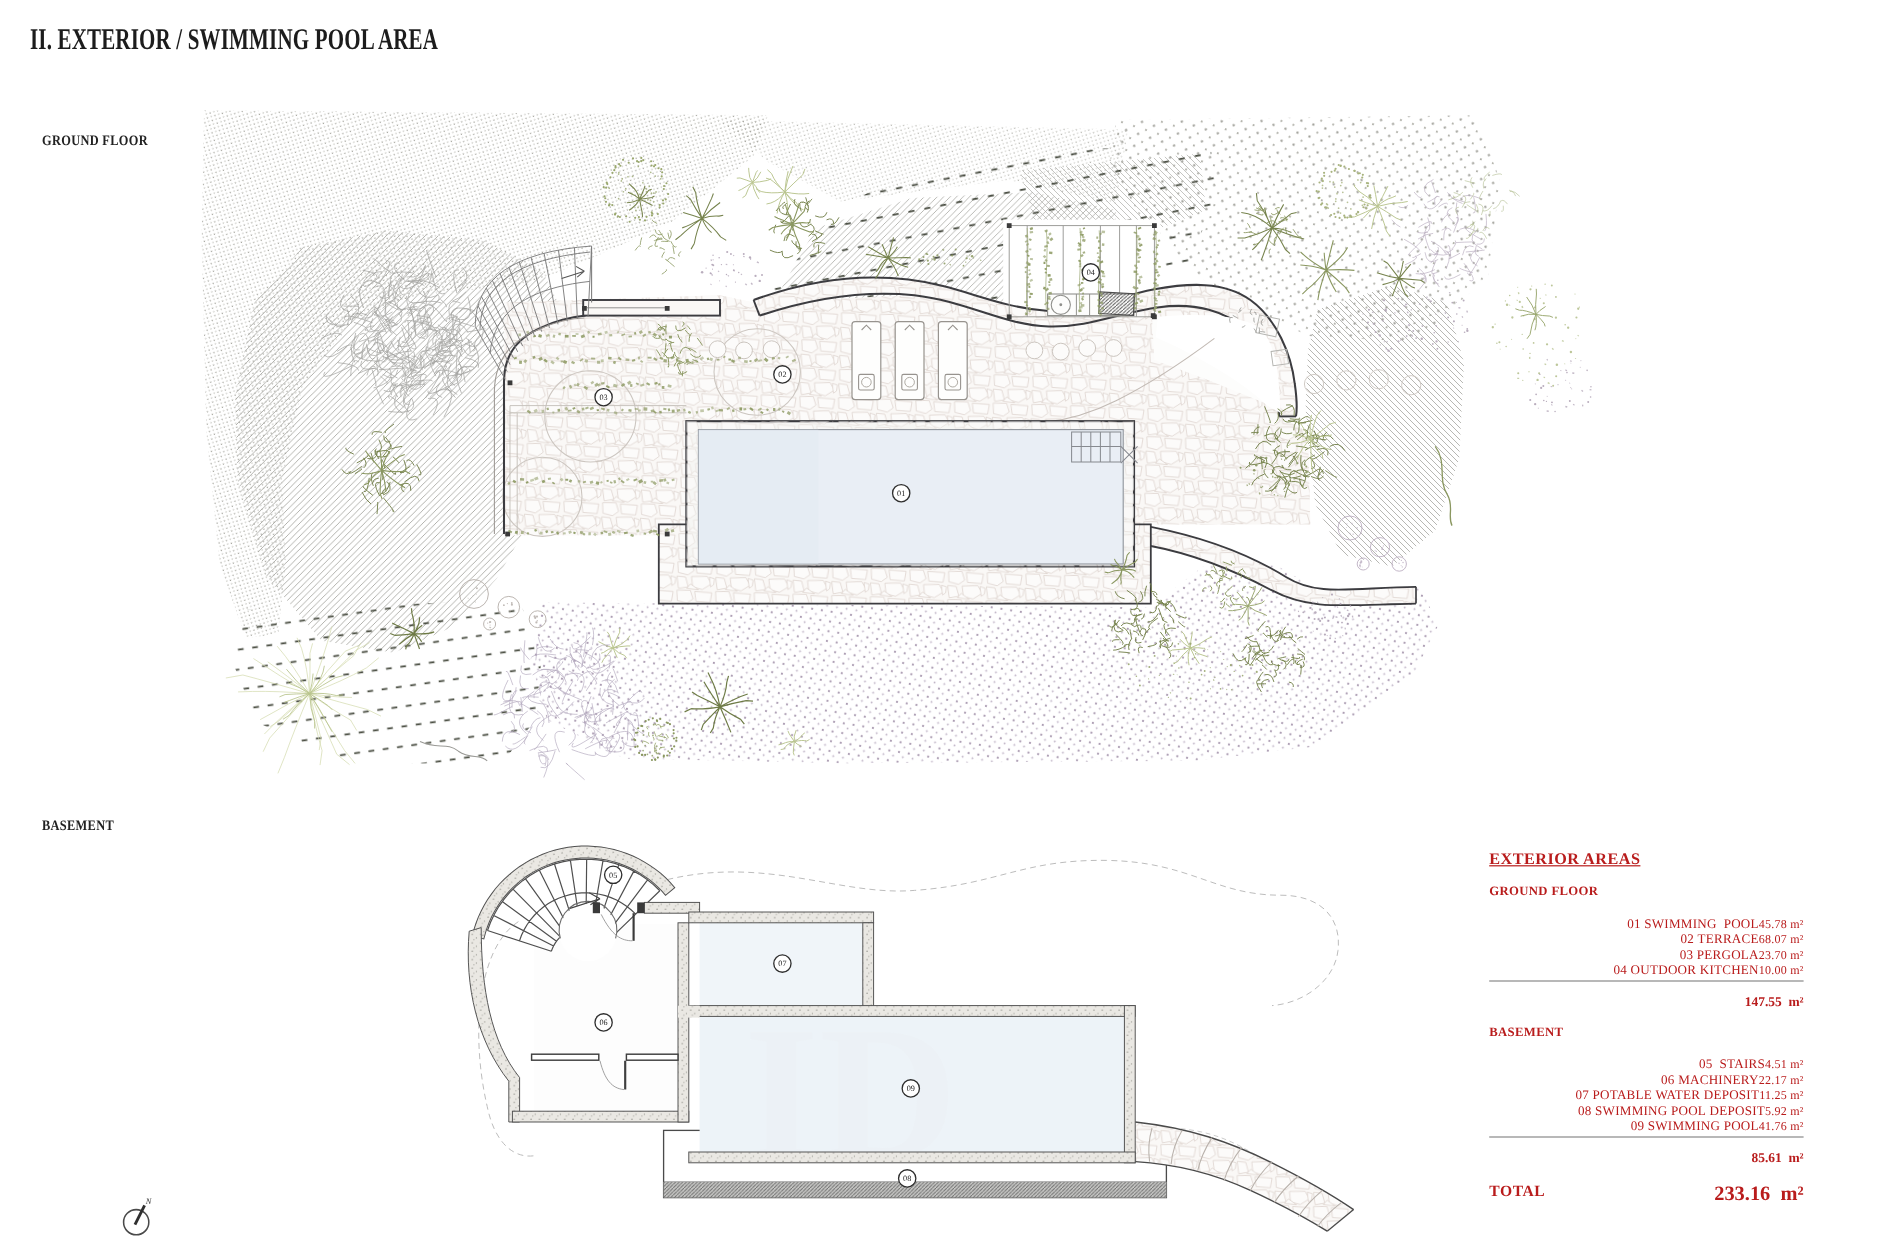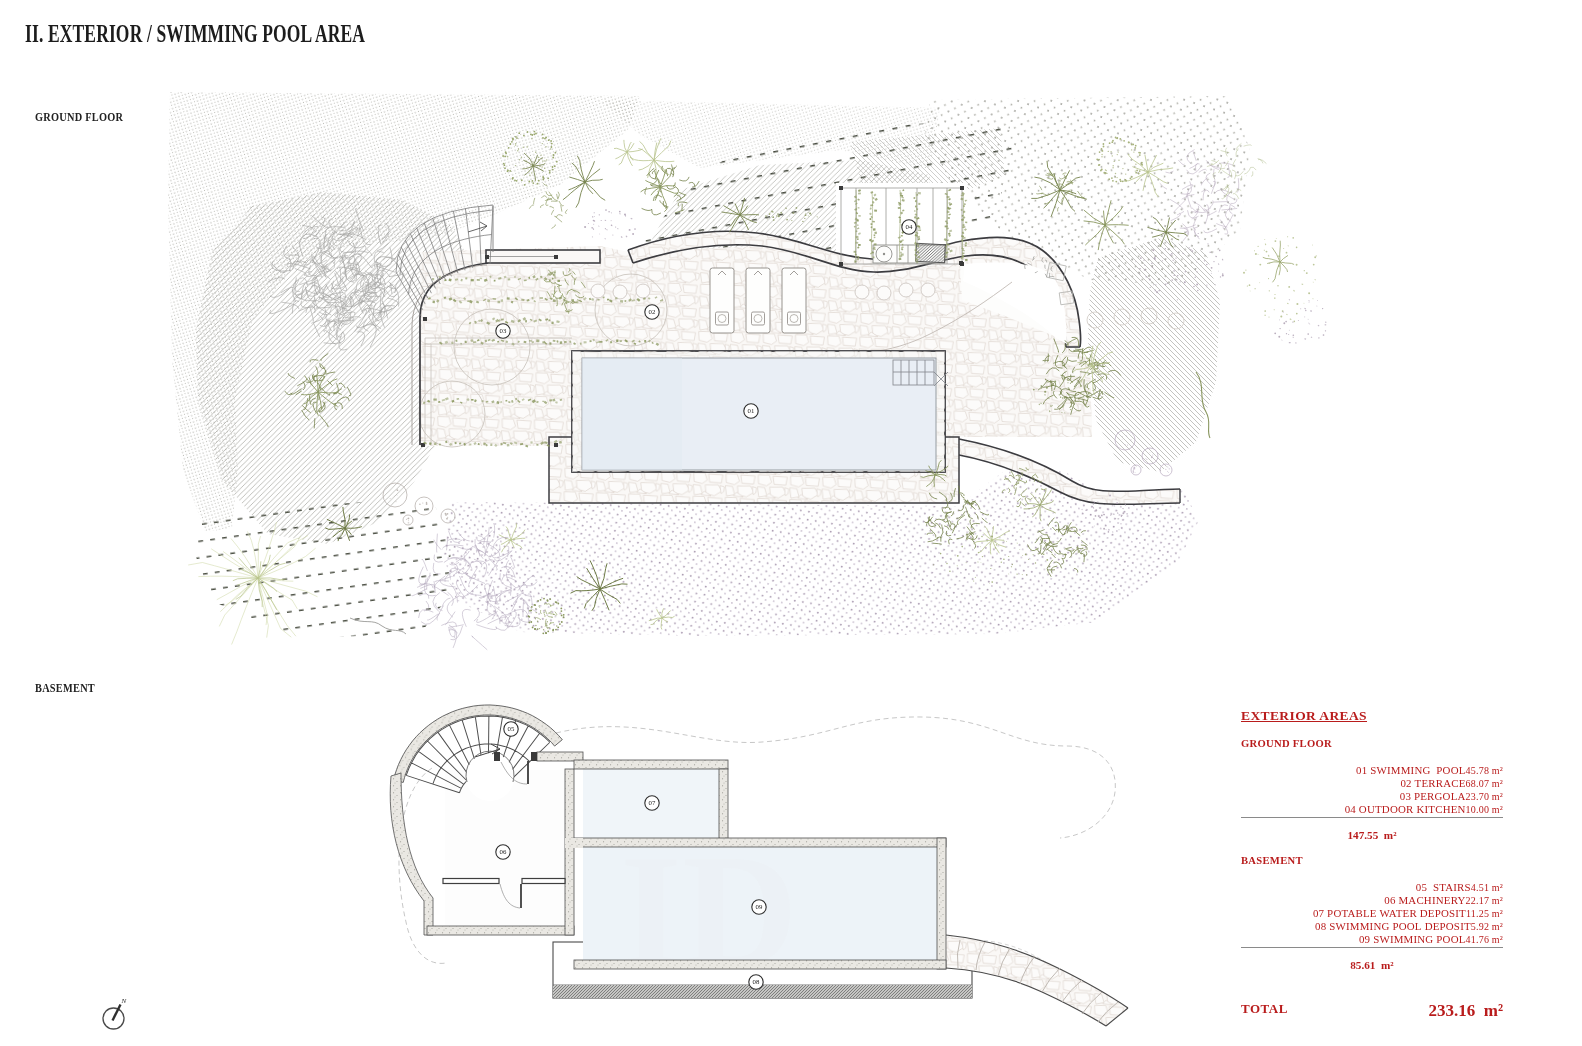--- a/index.html
+++ b/index.html
@@ -5,22 +5,22 @@
 body{font-family:"Liberation Serif",serif;position:relative}
 #title{position:absolute;left:25px;top:20px;font-size:25px;font-weight:bold;color:#1c1c1c;letter-spacing:0.2px;transform:scale(0.70,1);transform-origin:left top;white-space:nowrap}
 .cap{position:absolute;font-size:12px;font-weight:bold;color:#222;letter-spacing:0.3px;transform:scale(0.86,1);transform-origin:left top}
 #legend{position:absolute;left:1241px;top:708px;width:262px;color:#b91c1c}
 #lt{font-size:13.5px;font-weight:bold;letter-spacing:0.4px;text-decoration:underline;margin-bottom:14px}
 .lh{font-size:10.6px;font-weight:bold;letter-spacing:0.3px;margin-bottom:15px}
 .lh2{margin-top:14px}
 .lr{display:flex;justify-content:flex-end;font-size:10.9px;line-height:13px;letter-spacing:0.2px}
 .lv{font-size:10px}
 .rule{border-top:1.6px solid #8a8a8a;margin-top:1px;width:262px}
-.sum{text-align:center;font-weight:bold;font-size:11.2px;margin-top:11px}
-#total{display:flex;justify-content:space-between;font-weight:bold;margin-top:30px}
+.sum{text-align:right;font-weight:bold;font-size:11.2px;margin-top:11px}
+#total{display:flex;justify-content:space-between;font-weight:bold;margin-top:14px}
 #total span:first-child{font-size:13px;letter-spacing:0.5px}
 #total span:last-child{font-size:17px}
 </style></head>
 <body>
 <svg width="1582" height="1046" viewBox="0 0 1582 1046" style="position:absolute;left:0;top:0">
 <defs>
 <pattern id="stip" width="4.6" height="4.6" patternUnits="userSpaceOnUse" patternTransform="rotate(28)">
   <circle cx="1" cy="1" r="0.62" fill="#9d9d95" opacity="1"></circle>
   <circle cx="3.2" cy="3.1" r="0.52" fill="#a8a8a0" opacity="0.92"></circle>
 </pattern>

